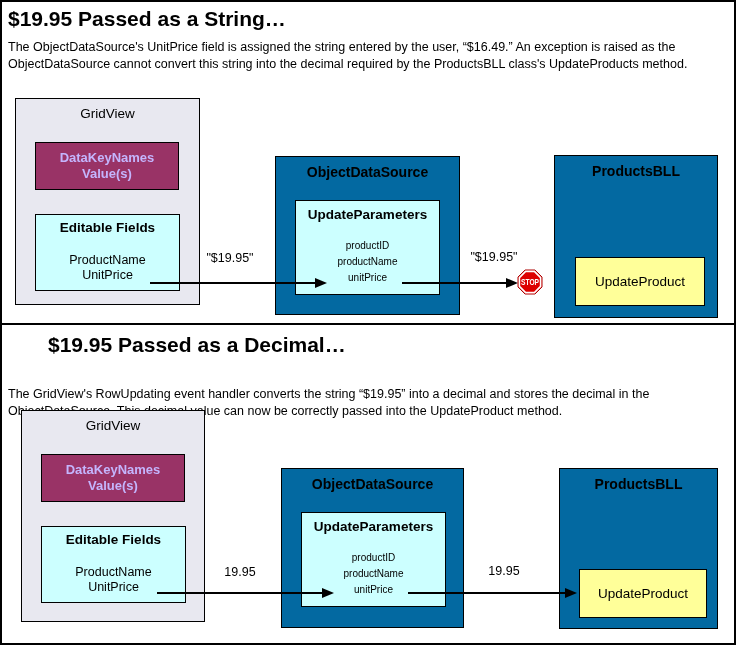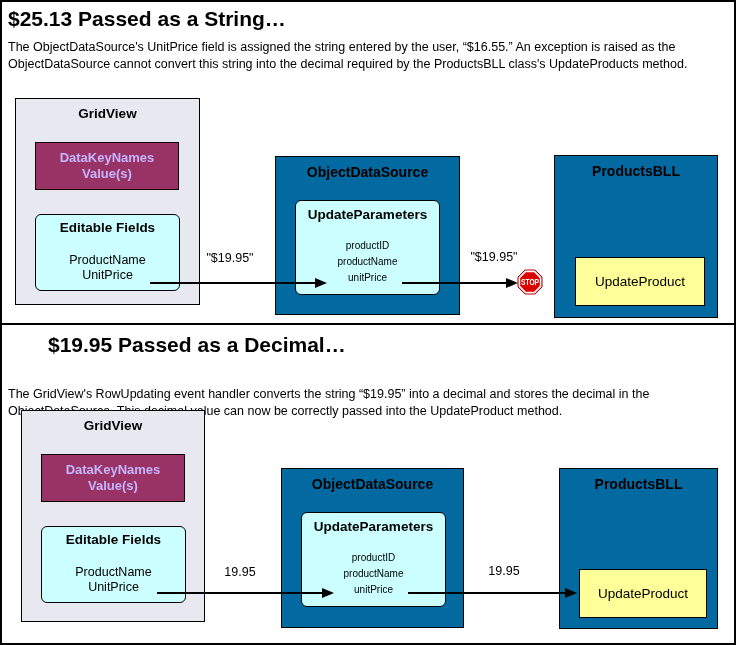--- a/index.html
+++ b/index.html
@@ -9,26 +9,26 @@
     font-family:"Liberation Sans", sans-serif; color:#000; overflow:hidden;
   }
   .abs { position:absolute; }
   .section-title { font-size:21px; font-weight:bold; letter-spacing:0px; white-space:nowrap; }
   .section-desc { font-size:12.5px; line-height:17px; }
   .divider { left:0; right:0; top:321px; height:2px; background:#000; }
 
   .box { position:absolute; border:1px solid #000; box-sizing:border-box; }
   .gv   { background:#E8E8F0; }
   .tan  { background:#0369a1; }
-  .cyan { background:#CCFFFF;border-radius:6px; }
+  .cyan { background:#CCFFFF; }
   .yellow { background:#FFFF99; }
   .plum { background:#993366; color:#c4b5fd; }
 
   .big-title   { text-align:center; font-weight:bold; font-size:14px; padding-top:7px; }
-  .gv-title    { text-align:center; font-weight:bold; font-size:13.5px; padding-top:7px; }
+  .gv-title    { text-align:center; font-weight:normal; font-size:13.5px; padding-top:7px; }
   .inner-title { text-align:center; font-weight:bold; font-size:13.5px; padding-top:6px; }
   .dkn { display:flex; flex-direction:column; align-items:center; justify-content:center;
          font-weight:bold; font-size:13px; line-height:16px; text-align:center; }
   .field-lines { position:absolute; left:0; right:0; bottom:7px; text-align:center;
                  font-size:12.5px; line-height:15px; }
   .param-lines { position:absolute; left:0; right:0; bottom:8px; text-align:center;
                  font-size:10px; line-height:16px; }
   .updprod { display:flex; align-items:center; justify-content:center;
              font-weight:normal; font-size:13.5px; }
 
@@ -36,23 +36,23 @@
   .ahead { position:absolute; width:0; height:0;
            border-left:12px solid #000; border-top:5px solid transparent; border-bottom:5px solid transparent; }
   .alabel { position:absolute; font-size:12.5px; text-align:center; white-space:nowrap; }
   .stop-svg { position:absolute; }
 </style>
 </head>
 <body>
 
 <div class="page">
 
-  <div class="abs section-title" style="left:6px; top:5px;">$25.13 Passed as a String…</div>
+  <div class="abs section-title" style="left:6px; top:5px;">$19.95 Passed as a String…</div>
 
-  <div class="abs section-desc" style="left:6px; top:37px; width:722px;">The ObjectDataSource's UnitPrice field is assigned the string entered by the user, “$16.55.” An exception is raised as the ObjectDataSource cannot convert this string into the decimal required by the ProductsBLL class's UpdateProducts method.</div>
+  <div class="abs section-desc" style="left:6px; top:37px; width:722px;">The ObjectDataSource's UnitPrice field is assigned the string entered by the user, “$16.49.” An exception is raised as the ObjectDataSource cannot convert this string into the decimal required by the ProductsBLL class's UpdateProducts method.</div>
 
   <div class="box gv" style="left:13px; top:96px; width:185px; height:207px;">
     <div class="gv-title">GridView</div>
     <div class="box plum dkn" style="left:19px; top:43px; width:144px; height:48px;">
       <span>DataKeyNames</span>
       <span>Value(s)</span>
     </div>
     <div class="box cyan" style="left:19px; top:115px; width:145px; height:77px;">
       <div class="inner-title" style="padding-top:5px; font-size:13.5px;">Editable Fields</div>
       <div class="field-lines">

